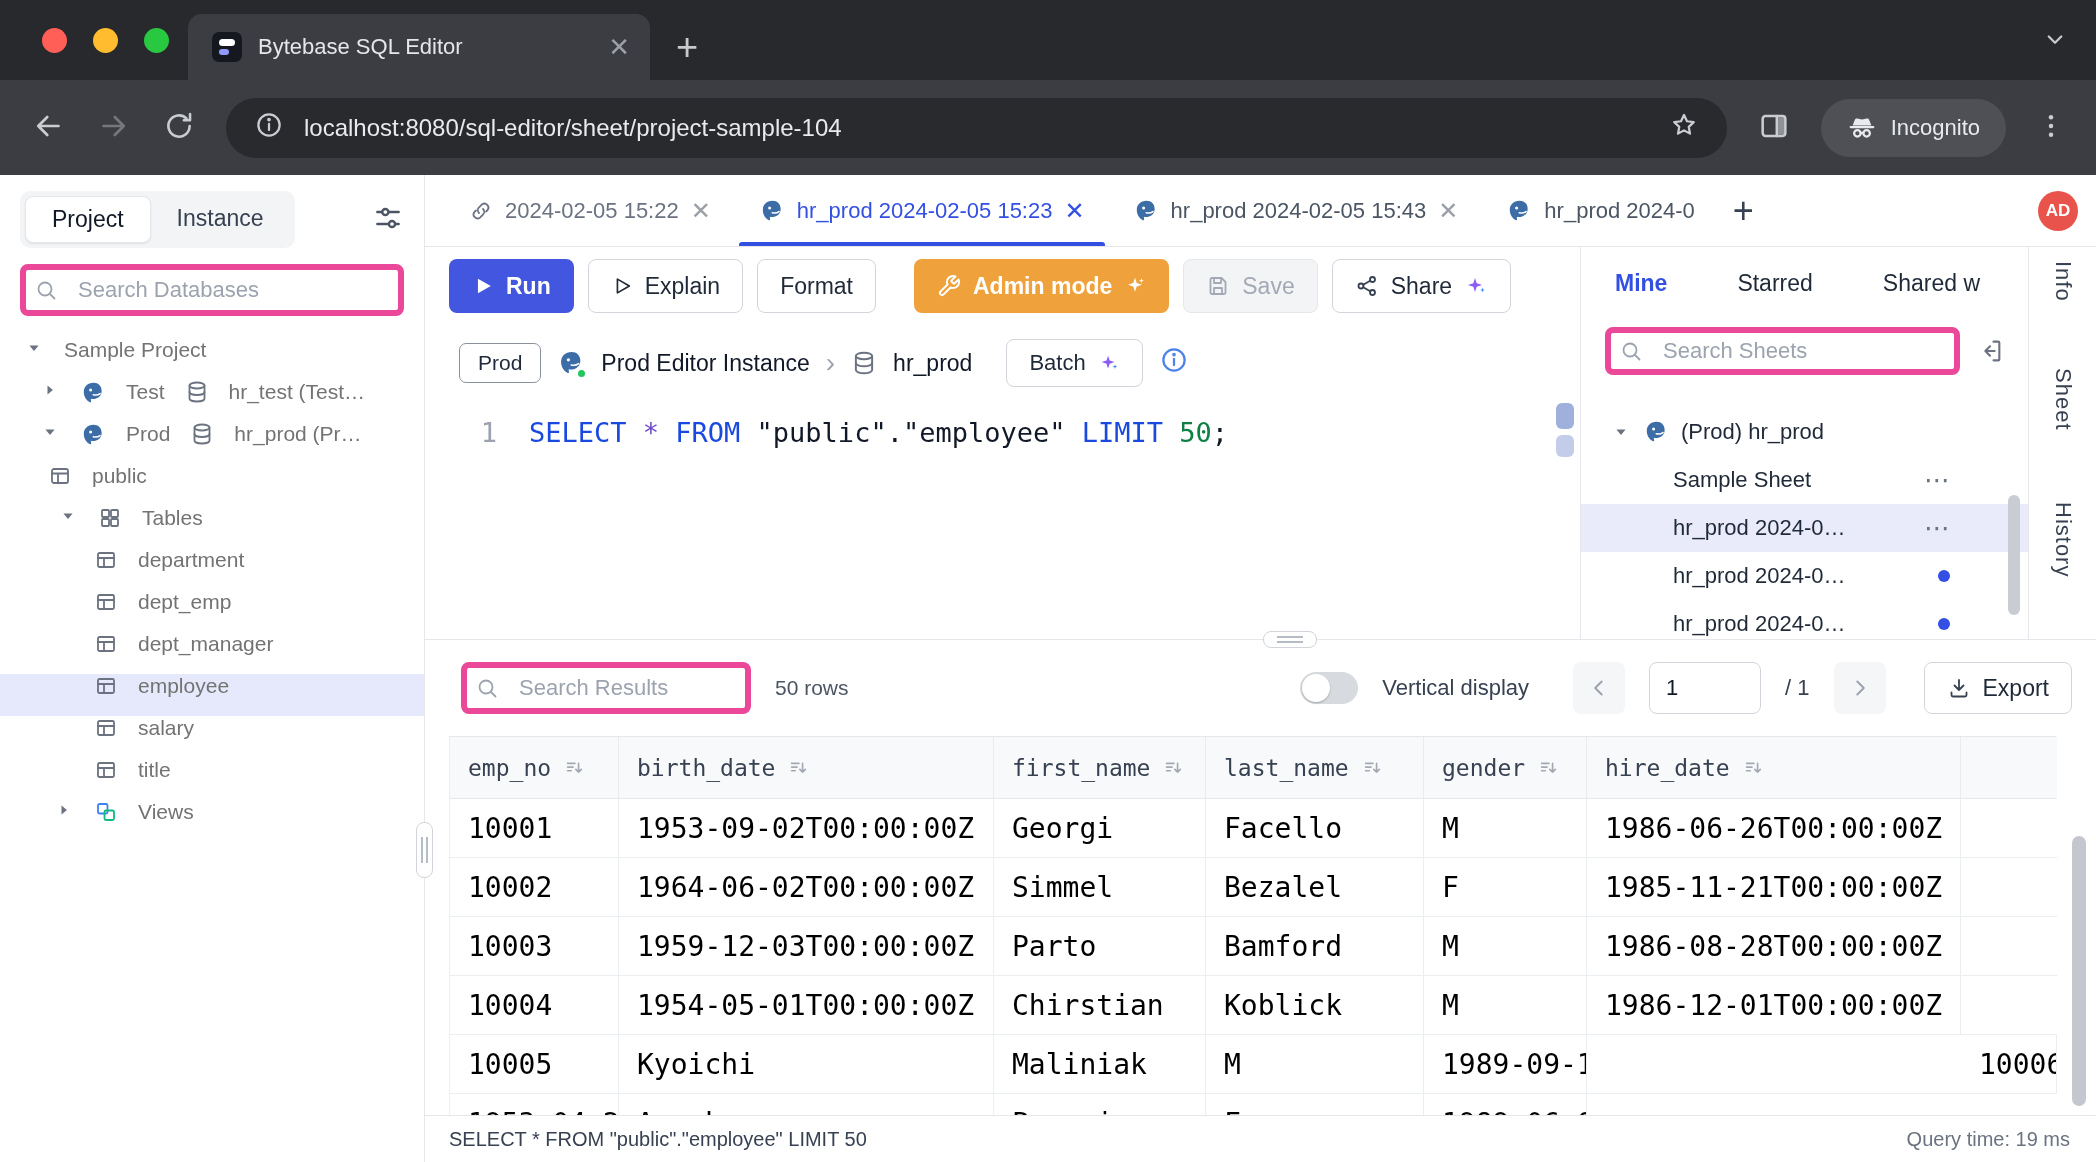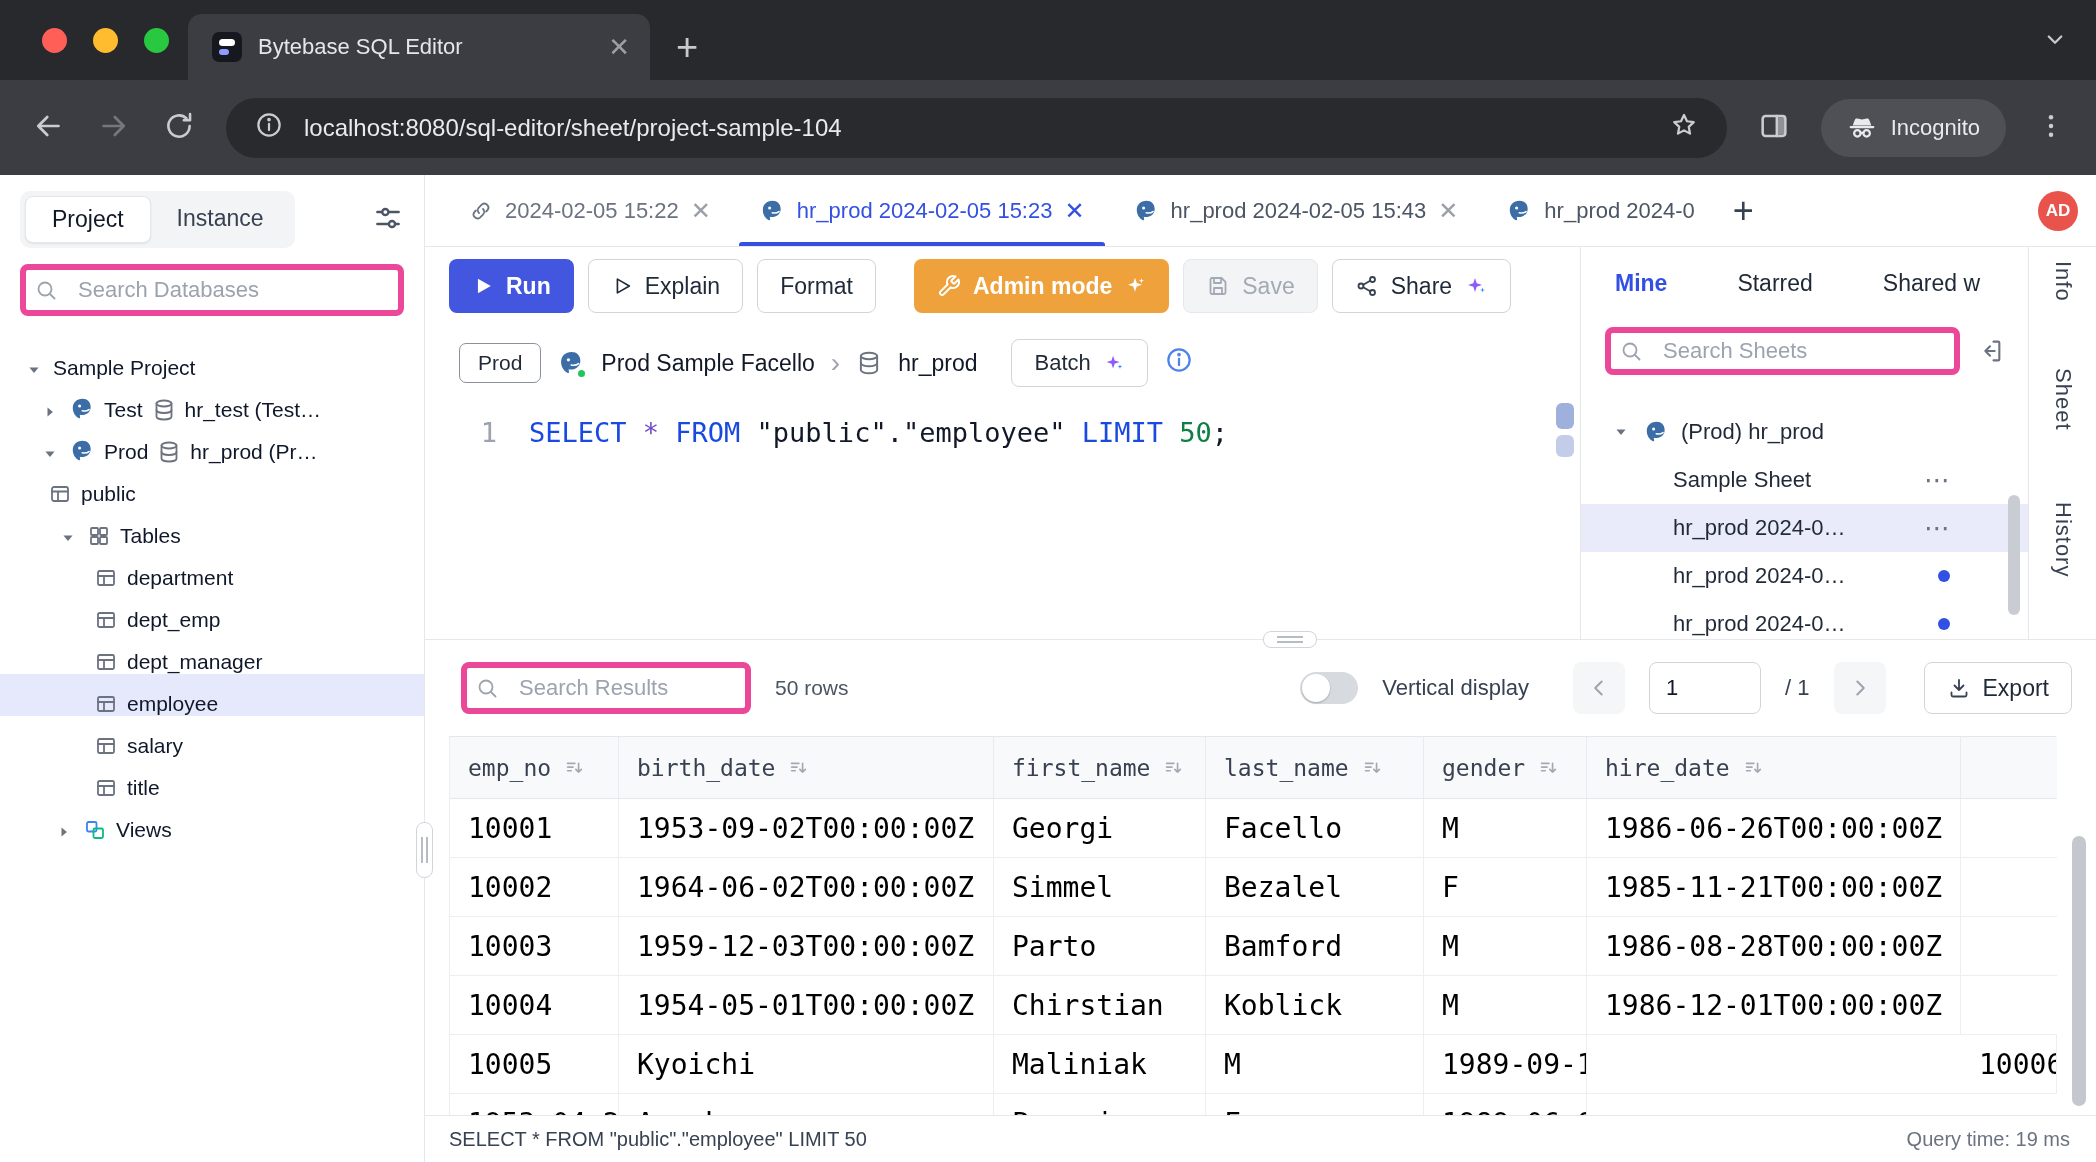--- a/index.html
+++ b/index.html
@@ -35,21 +35,21 @@
   .sb-head{display:flex;align-items:center;padding:16px 20px;gap:12px}
   .seg{background:#f3f4f6;border-radius:10px;padding:5px;display:flex}
   .seg-item{padding:9px 26px;font-size:23px;border-radius:8px;color:#374151;cursor:pointer;white-space:nowrap}
   .seg-item.active{background:#fff;border:1px solid #e5e7eb;box-shadow:0 1px 2px rgba(0,0,0,.08);color:#111827;font-weight:500}
   .sb-filter{margin-left:auto;color:#4b5563;cursor:pointer}
   .search-wrap{position:relative;margin:0 20px 14px}
   .search-wrap svg{position:absolute;left:14px;top:14px;color:#9ca3af}
   input.search{width:100%;height:52px;border:6px solid #ec4899;border-radius:8px;padding:0 14px 0 52px;font-size:22px;color:#111827;outline:none;font-family:inherit;background:#fff}
   input.search::placeholder{color:#9ca3af}
   .tree{flex:1;overflow:hidden;padding-top:8px}
-  .trow{height:42px;display:flex;align-items:flex-end;gap:9px;font-size:21px;color:#0f172a;white-space:nowrap;overflow:hidden;cursor:pointer}
+  .trow{height:42px;display:flex;align-items:flex-start;gap:20px;font-size:21px;color:#737373;white-space:nowrap;overflow:hidden;cursor:pointer}
   .trow.selected{background:#e6e9fb}
   .pl-proj{padding-left:24px}.pl-env{padding-left:40px}.pl-schema{padding-left:48px}.pl-group{padding-left:58px}.pl-views{padding-left:54px}.pl-item{padding-left:94px}
   .caret{color:#6b7280;flex:none}
   .tree-ic{color:#6b7280;flex:none}
   .sb-grip{position:absolute;right:-9px;top:647px;width:17px;height:56px;background:#fff;border:1px solid #d1d5db;border-radius:8px;z-index:6;display:flex;align-items:center;justify-content:center;gap:3px;cursor:col-resize}
   .sb-grip i{display:block;width:2px;height:26px;background:#b6bcc4}
 
   
   .main{flex:1;display:flex;flex-direction:column;min-width:0}
   .sheettabs{height:72px;flex:none;border-bottom:1px solid #e5e7eb;display:flex;align-items:stretch;padding-left:20px;position:relative}
@@ -455,21 +455,21 @@
           <div class="conn-row">
             <span class="env-chip">Prod</span>
             <span class="rel">
               <svg class="pg" width="28" height="28" viewBox="0 0 24 24">
                   <path d="M12.5 2.5c-5.5 0-9 3.6-9 8.6 0 4.4 2.5 7.6 5.3 9.3.9.55 1.6.1 1.45-.95l-.3-2.1c1.7.3 3.4.2 4.9-.3 3.1-1 5.15-3.6 5.15-7 0-4.6-3-7.55-7.5-7.55z" fill="#3c6da6"></path>
                   <circle cx="9.8" cy="9.3" r="1.4" fill="#fff"></circle>
                   <path d="M18.5 12.5c-1.6 1.3-4 1.7-6.3 1.2" stroke="#fff" stroke-width="1.4" fill="none" stroke-linecap="round"></path>
                 </svg>
               <i class="gdot"></i>
             </span>
-            <span class="inst-name">Prod Sample Facello</span>
+            <span class="inst-name">Prod Editor Instance</span>
             <span class="crumb-sep">›</span>
             <svg class="tree-ic" width="26" height="26" viewBox="0 0 24 24">
                 <ellipse class="ic" cx="12" cy="5.5" rx="7.5" ry="3"></ellipse>
                 <path class="ic" d="M4.5 5.5v13c0 1.7 3.4 3 7.5 3s7.5-1.3 7.5-3v-13"></path>
                 <path class="ic" d="M4.5 12c0 1.7 3.4 3 7.5 3s7.5-1.3 7.5-3"></path>
               </svg>
             <span class="db-name">hr_prod</span>
             <button class="btn btn-outline btn-batch">
               <span>Batch</span>
               <svg width="22" height="22" viewBox="0 0 24 24">

